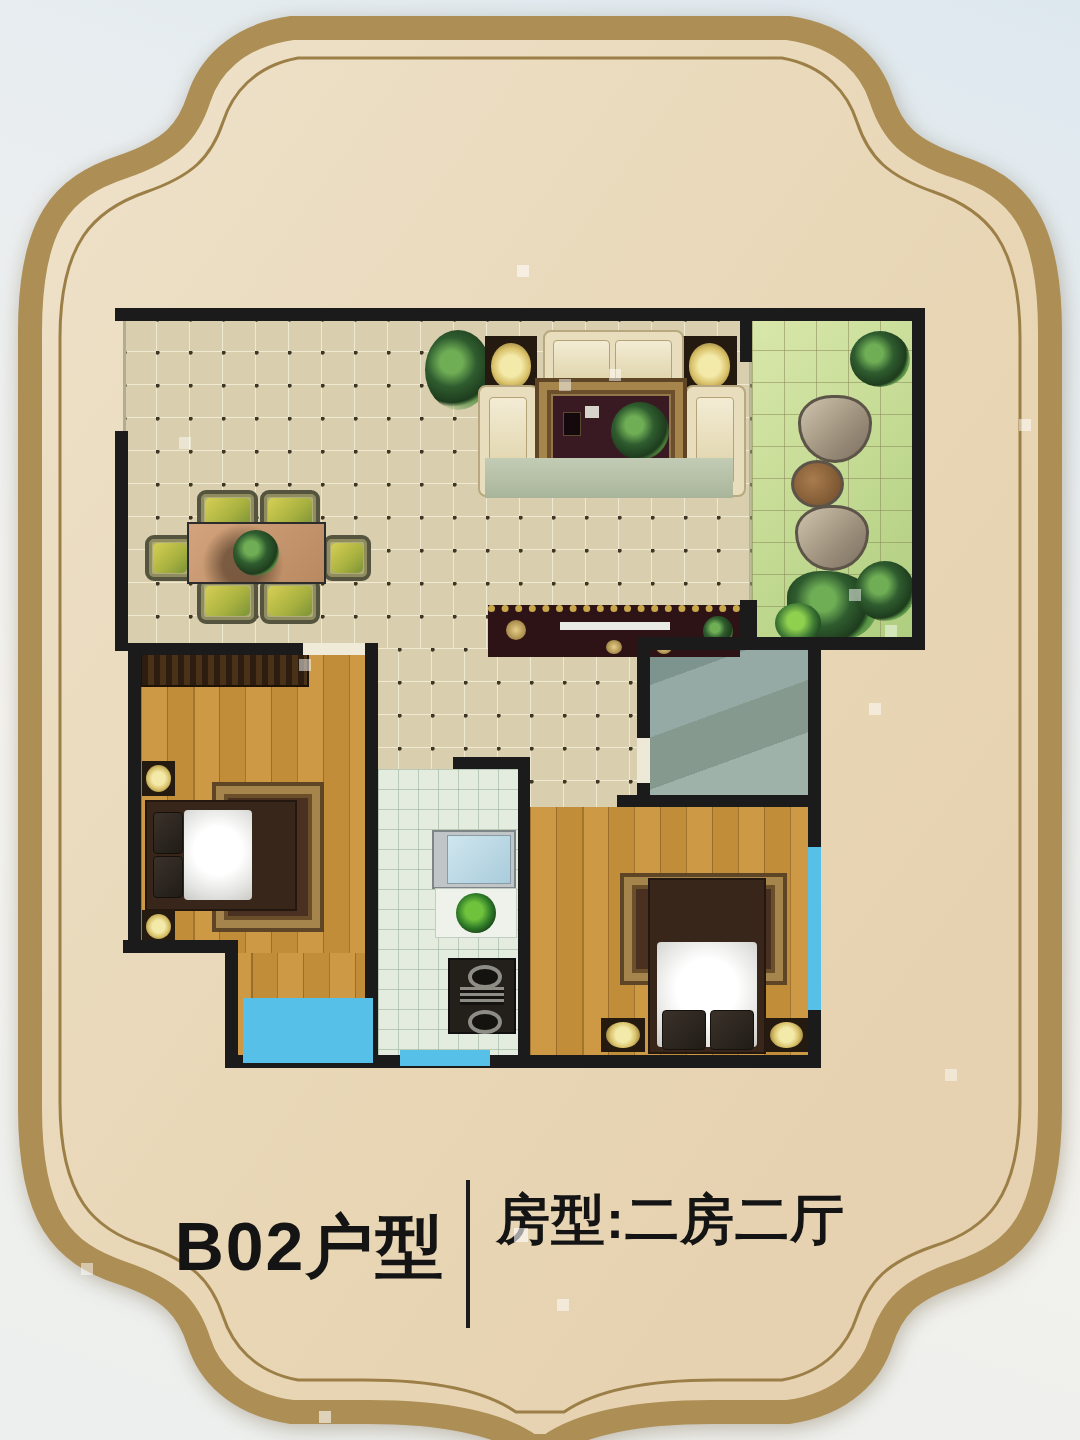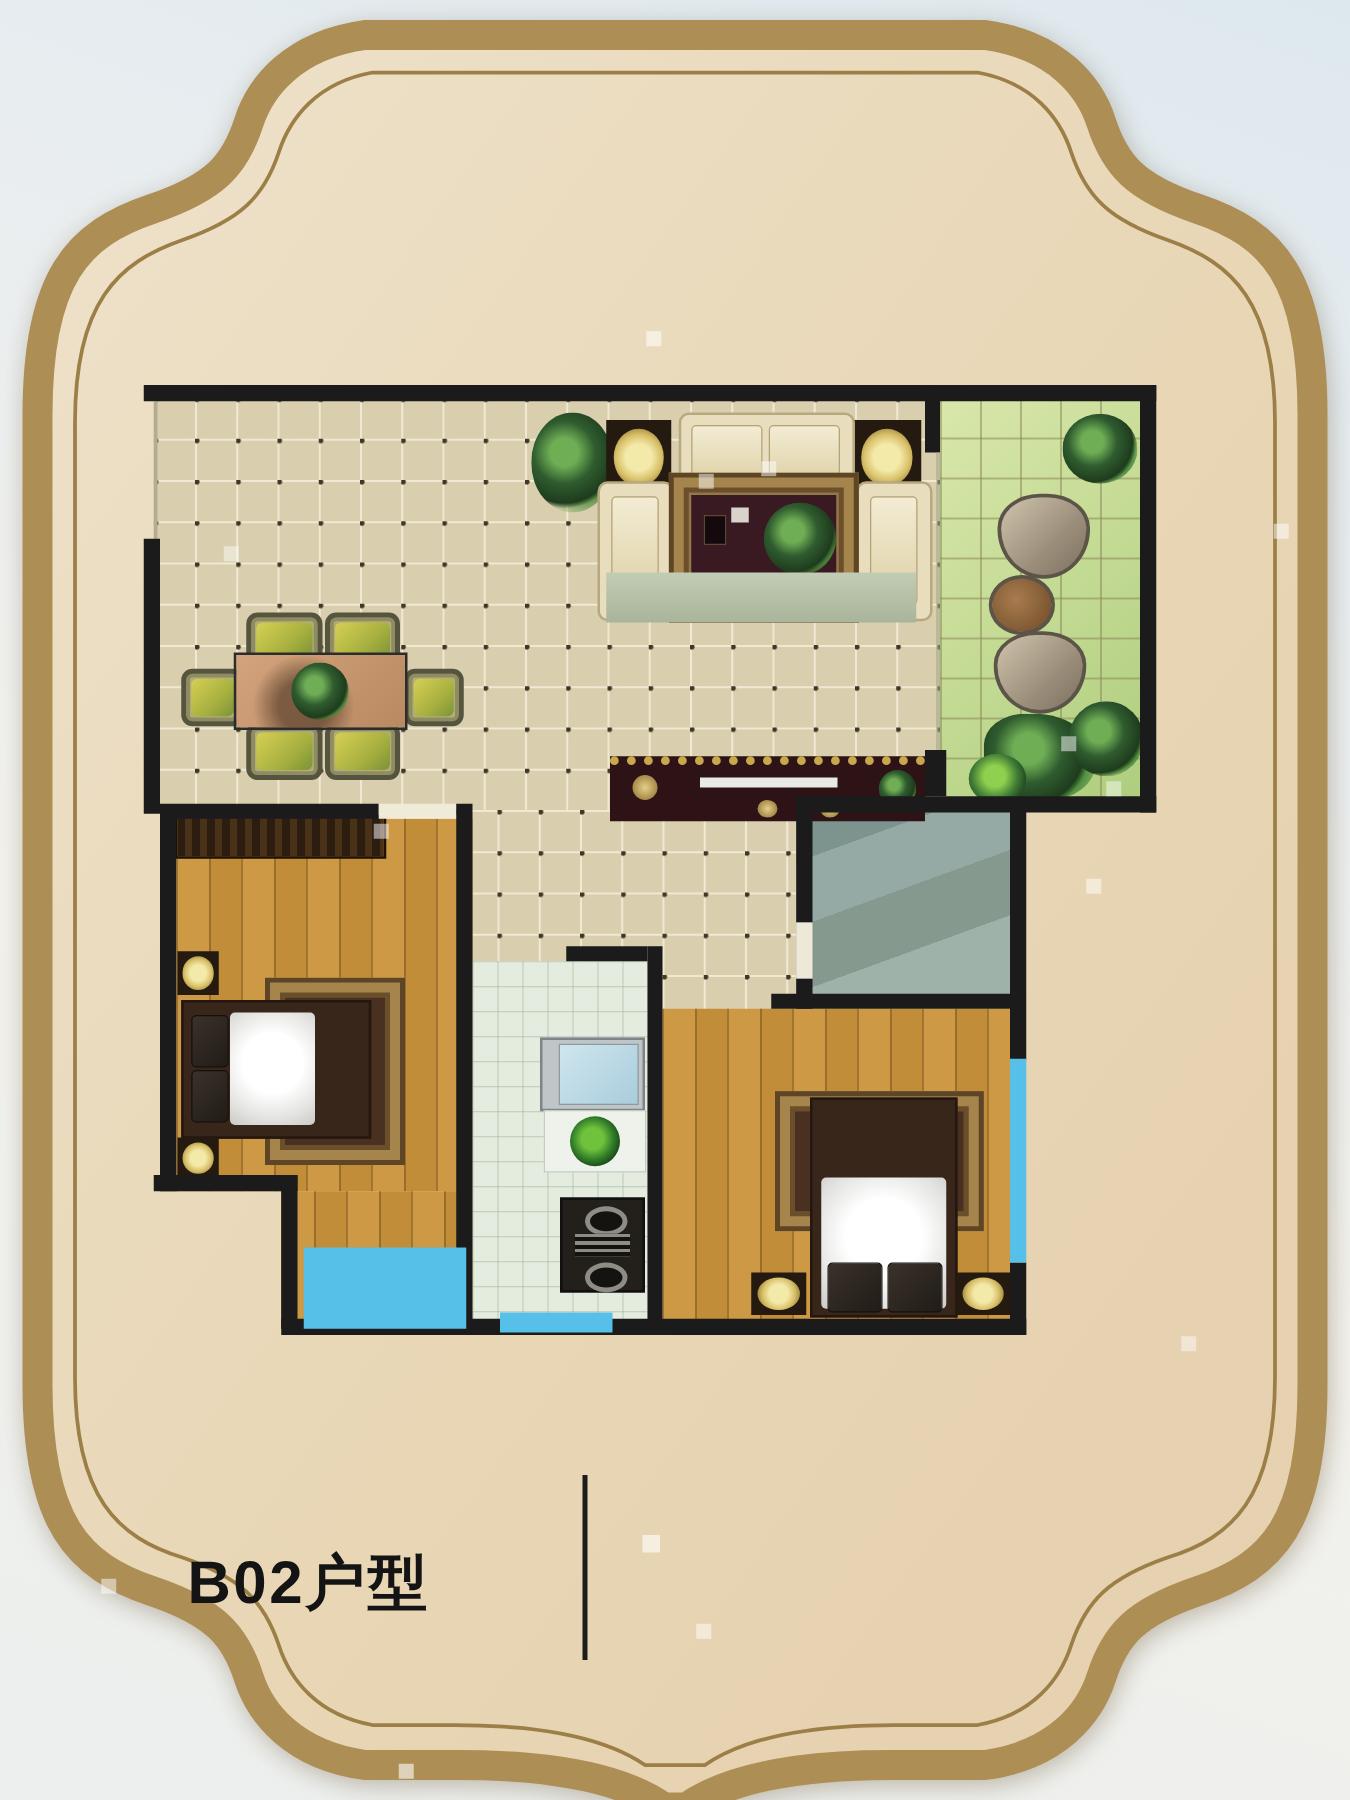--- a/index.html
+++ b/index.html
@@ -51,21 +51,21 @@
      border:3px solid #5c5448;border-radius:46% 46% 50% 50%/40% 40% 58% 58%;}
   .chair{position:absolute;background:#b0ad7a;border:4px solid #54543f;border-radius:9px;
      box-shadow:inset 0 0 0 3px #8f8d60;}
   .chair::after{content:"";position:absolute;inset:4px;border-radius:5px;
      background:linear-gradient(135deg,#d6cf55,#a8b13f 60%,#7c9338);}
   .bed-base{position:absolute;background:#39261a;border:2px solid #241710;}
   .duvet{position:absolute;background:radial-gradient(circle at 50% 45%,#ffffff 0 40%,#e2e2e0 75%,#c9c9c5 100%);border-radius:4px;}
   .pillow{position:absolute;background:linear-gradient(135deg,#3a322a,#211c17);border-radius:4px;border:1px solid #15100c;}
   
   .info{position:absolute;left:0;top:1180px;width:1080px;height:165px;color:#141414;}
-  .unit{position:absolute;left:150px;top:22px;width:320px;font-size:48px;font-weight:700;letter-spacing:2px;margin-top:32px;}
+  .unit{position:absolute;left:150px;top:22px;width:320px;text-align:center;font-size:68px;font-weight:700;letter-spacing:2px;}
   .divider{position:absolute;left:466px;top:0;width:4px;height:148px;background:#1c1c1c;}
   .spec{position:absolute;left:496px;top:4px;font-size:54px;font-weight:700;line-height:70px;letter-spacing:1px;}
   .speckles{position:absolute;left:0;top:0;width:6px;height:6px;background:transparent;
     box-shadow:520px 268px 0 3px rgba(255,255,255,.55),562px 382px 0 3px rgba(255,255,255,.5),
      612px 372px 0 3px rgba(255,255,255,.5),182px 440px 0 3px rgba(255,255,255,.45),
      302px 662px 0 3px rgba(255,255,255,.5),518px 1232px 0 4px rgba(255,255,255,.6),
      84px 1266px 0 3px rgba(255,255,255,.5),852px 592px 0 3px rgba(255,255,255,.5),
      888px 628px 0 3px rgba(255,255,255,.45),872px 706px 0 3px rgba(255,255,255,.5),
      322px 1414px 0 3px rgba(255,255,255,.6),948px 1072px 0 3px rgba(255,255,255,.45),
      1022px 422px 0 3px rgba(255,255,255,.5),560px 1302px 0 3px rgba(255,255,255,.5);}
@@ -220,17 +220,18 @@
 
     <div class="window" style="left:128px;top:695px;width:130px;height:65px;"></div>
     <div class="window" style="left:285px;top:747px;width:90px;height:16px;"></div>
     <div class="window" style="left:693px;top:544px;width:13px;height:163px;"></div>
   </div>
 
   <div class="info">
     <div class="unit">B02户型</div>
     <div class="divider"></div>
     <div class="spec">
+      <div>房型:二房二厅</div>
     </div>
   </div>
 
   <div class="speckles"></div>
 </div>
 
 </body></html>

